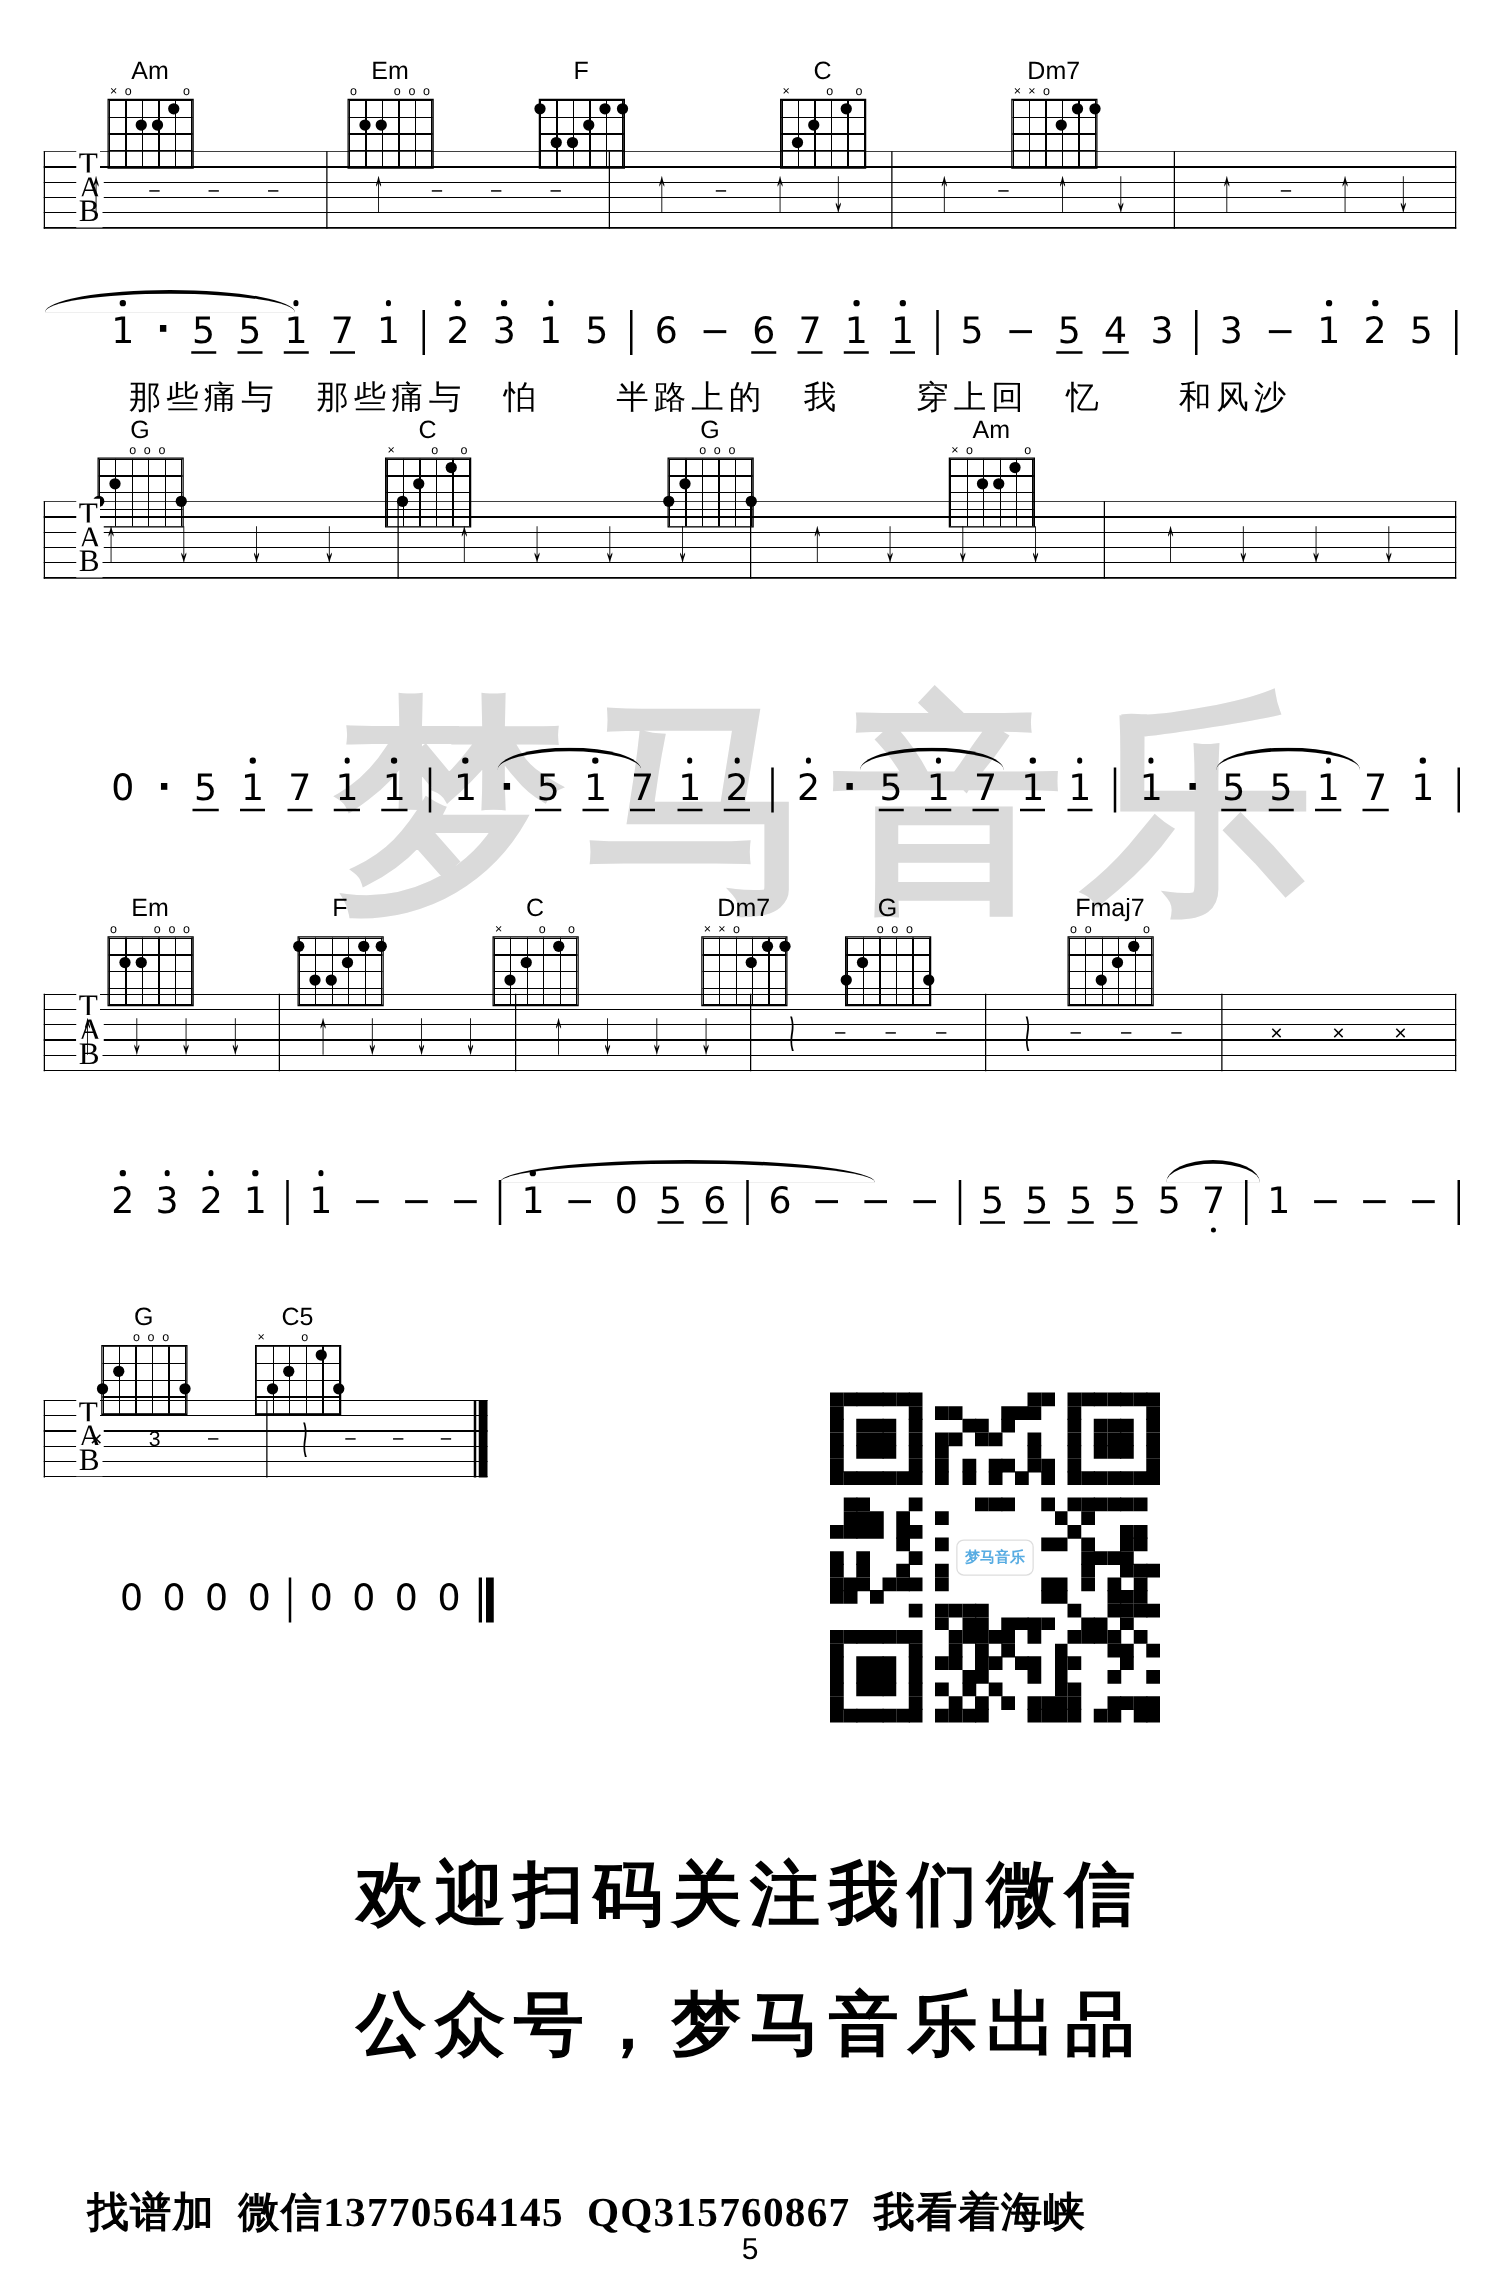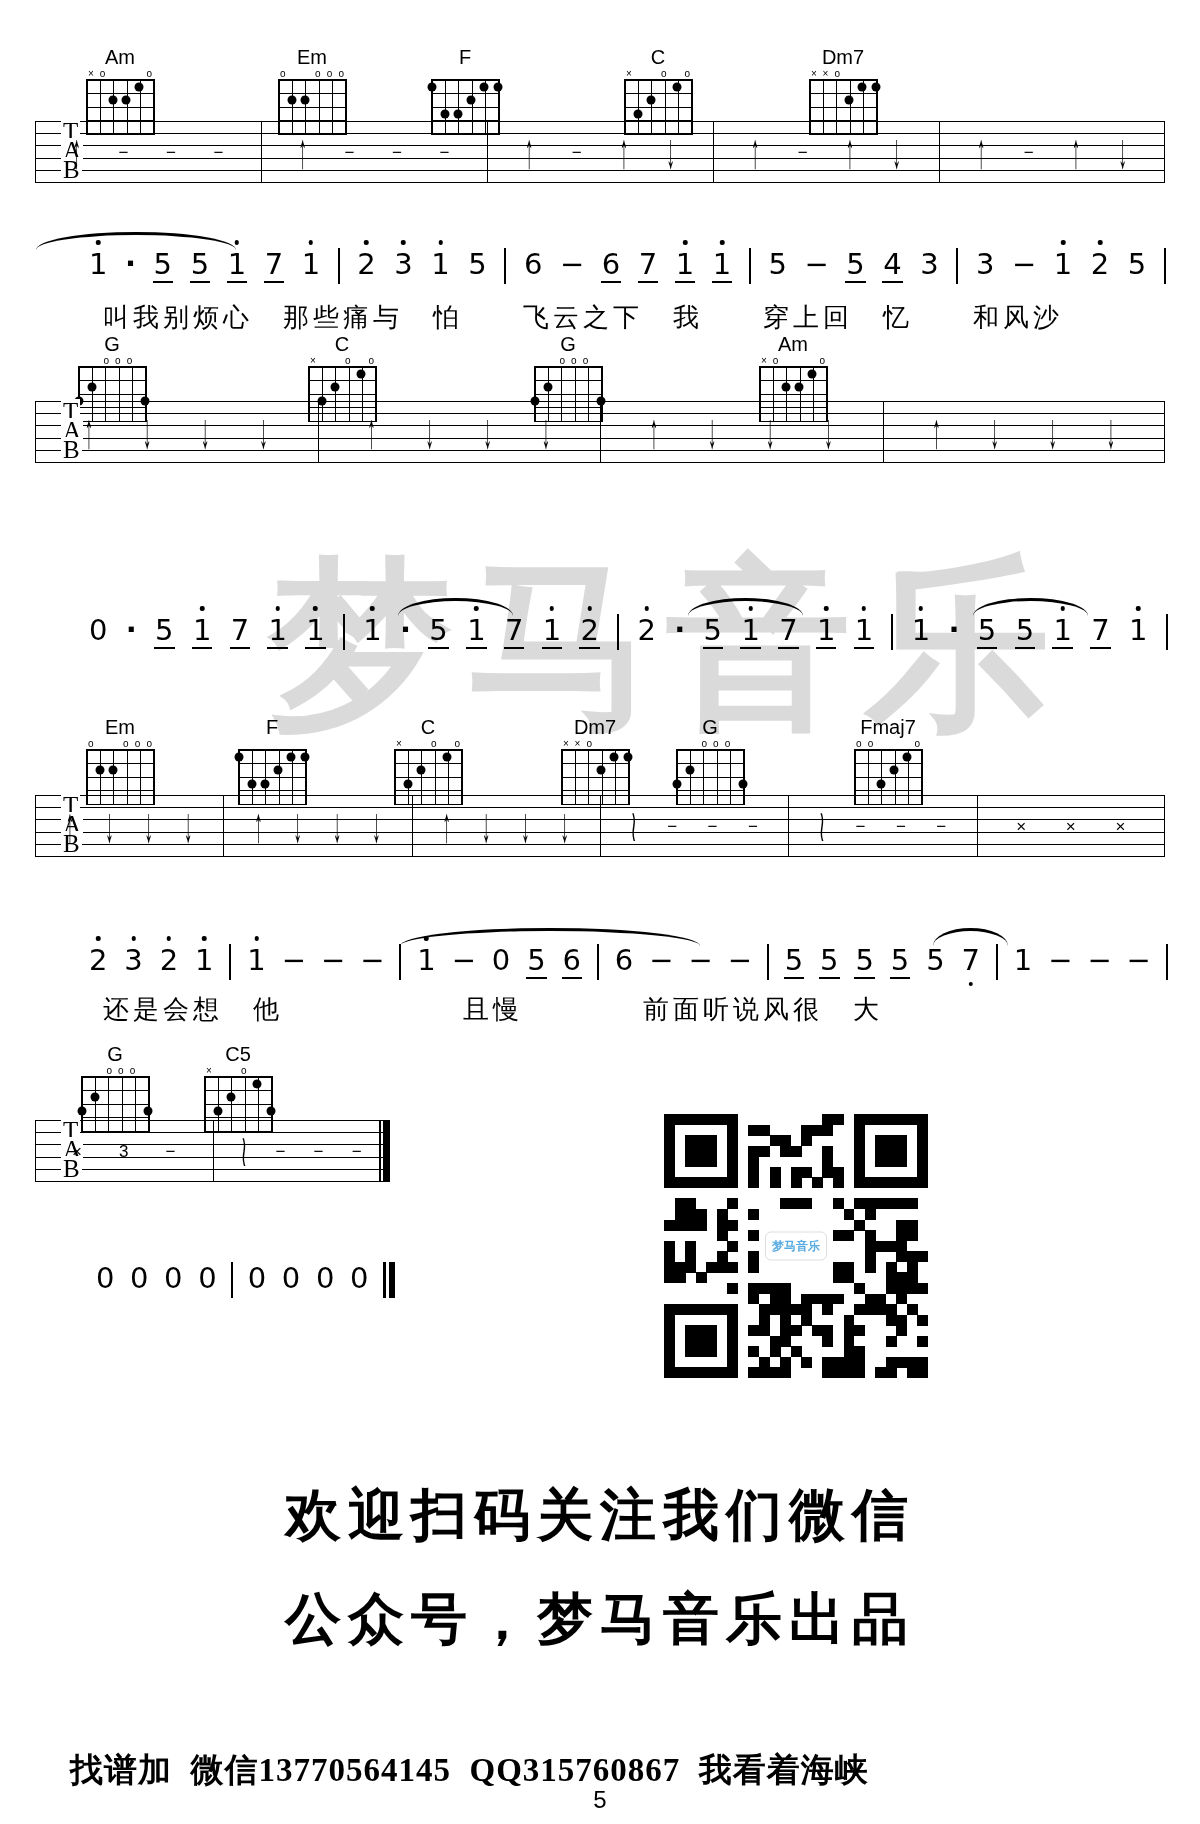--- a/index.html
+++ b/index.html
@@ -230,21 +230,21 @@
       <span class="tok"><span>3</span></span>
       <span class="n-bar"></span>
       <span class="tok"><span>3</span></span>
       <span class="n-dash">−</span>
       <span class="tok"><span>1</span><i class="hi"></i></span>
       <span class="tok"><span>2</span><i class="hi"></i></span>
       <span class="tok"><span>5</span></span>
       <span class="n-bar"></span>
     </div>
     <div class="arc" style="left: 36px; top: 232px; width: 200px;"></div>
-    <div class="lyrics" style="left: 103px; top: 302px;">叫我别烦心　那些痛与　怕　　飞云之下　我　　穿上回　忆　　和风沙</div>
+    <div class="lyrics" style="left: 103px; top: 302px;">那些痛与　那些痛与　怕　　半路上的　我　　穿上回　忆　　和风沙</div>
     <div class="chord" style="left: 72px; top: 333px;">
       <div class="chord-name">G</div>
       <div class="chord-markers">
         <span class="mk"></span>
         <span class="mk"></span>
         <span class="mk">o</span>
         <span class="mk">o</span>
         <span class="mk">o</span>
         <span class="mk"></span>
       </div>
@@ -550,21 +550,20 @@
       <span class="tok"><span>7</span><i class="lo"></i></span>
       <span class="n-bar"></span>
       <span class="tok"><span>1</span></span>
       <span class="n-dash">−</span>
       <span class="n-dash">−</span>
       <span class="n-dash">−</span>
       <span class="n-bar"></span>
     </div>
     <div class="arc" style="left: 400px; top: 928px; width: 300px;"></div>
     <div class="arc" style="left: 933px; top: 928px; width: 75px;"></div>
-    <div class="lyrics" style="left: 103px; top: 994px;">还是会想　他　　　　　　且慢　　　　前面听说风很　大</div>
     <div class="chord" style="left: 75px; top: 1043px;">
       <div class="chord-name">G</div>
       <div class="chord-markers">
         <span class="mk"></span>
         <span class="mk"></span>
         <span class="mk">o</span>
         <span class="mk">o</span>
         <span class="mk">o</span>
         <span class="mk"></span>
       </div>

